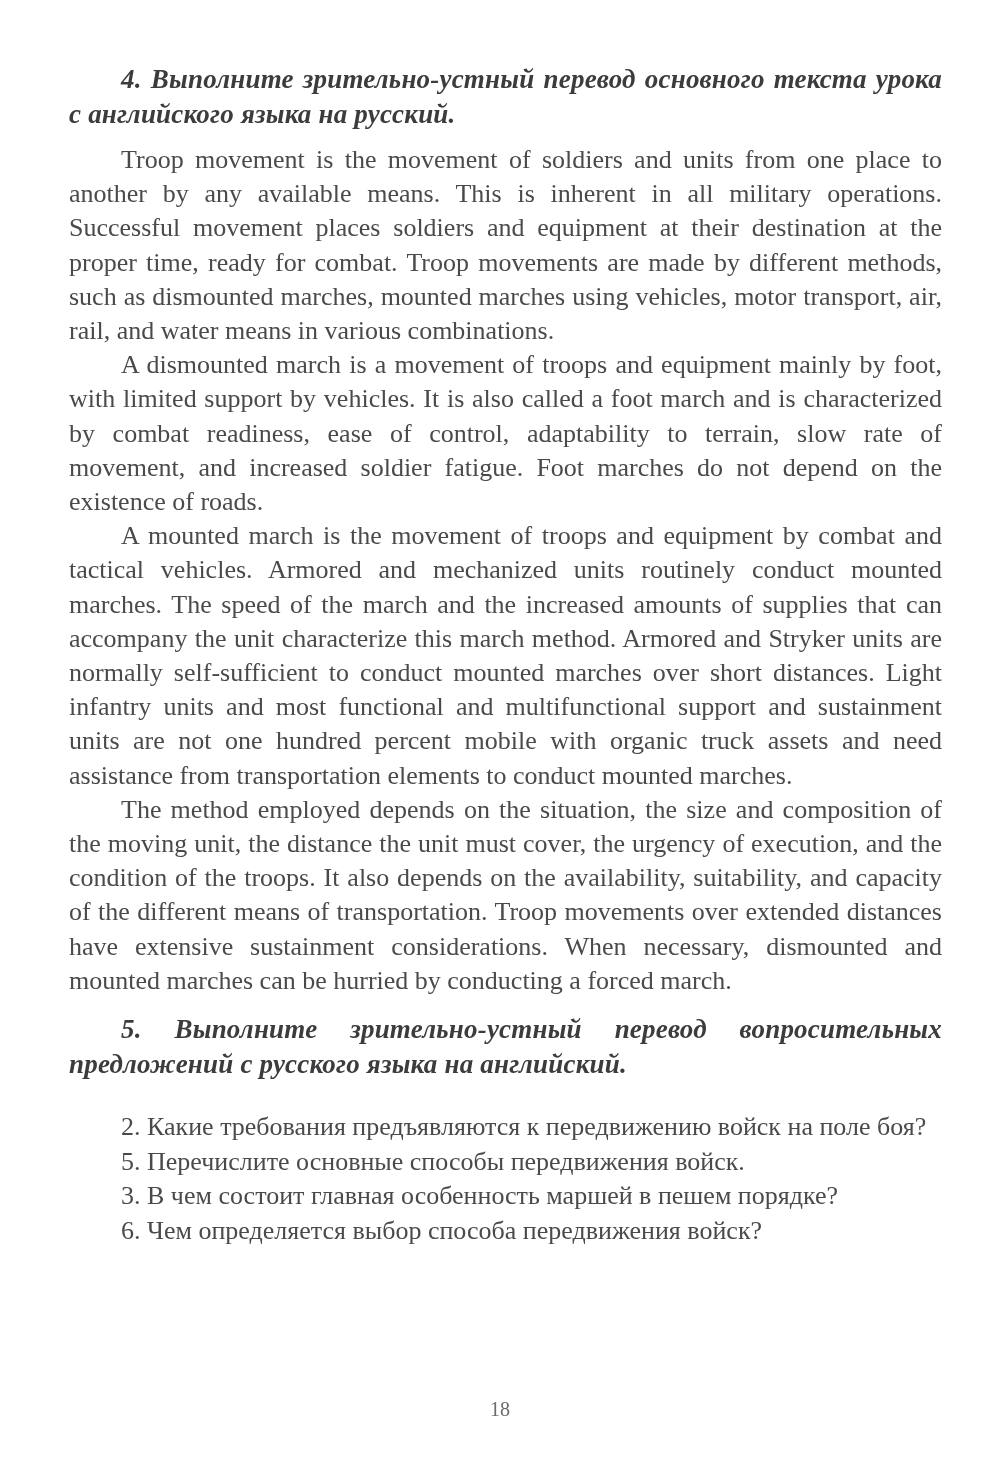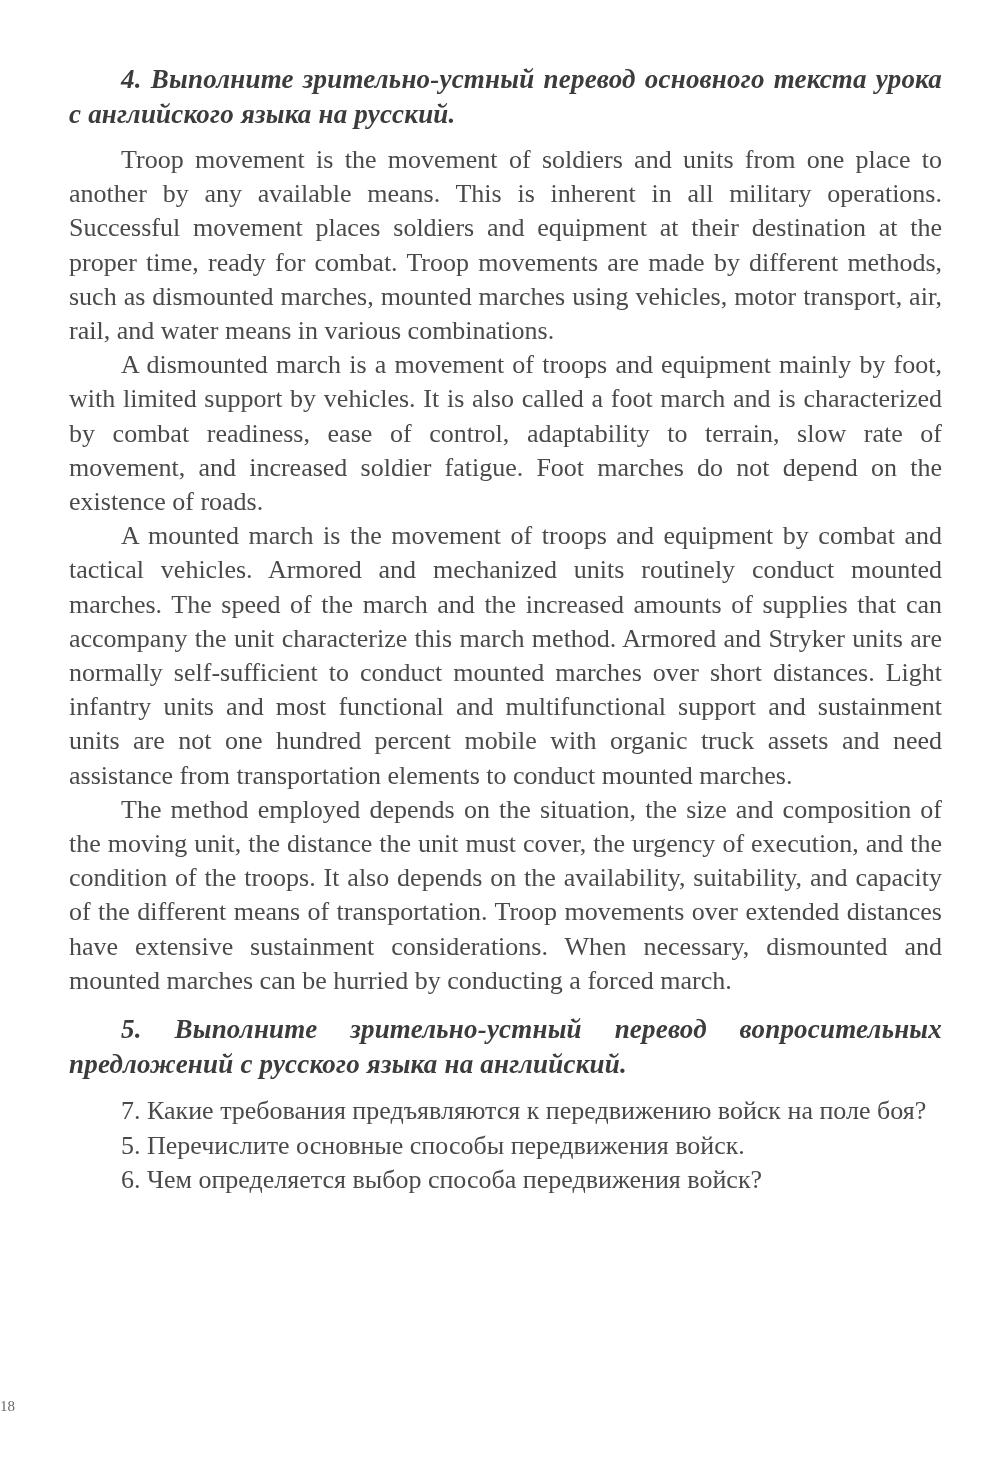--- a/index.html
+++ b/index.html
@@ -29,43 +29,44 @@
     }
     .para {
       font-size: 26px;
       line-height: 34.2px;
       text-align: justify;
       text-indent: 52px;
       margin: 0;
       hyphens: manual;
     }
     .t4-title { margin-bottom: 11px; }
-    .t5-title { margin-top: 14px; margin-bottom: 12px; }
+    .t5-title { margin-top: 14px; margin-bottom: 28px; }
     .q { font-size: 26px; line-height: 34.5px; text-align: justify; text-indent: 52px; margin: 0; }
     .page-number {
       position: absolute;
       top: 1398px; left: 0; width: 1000px;
-      text-align: left;
-      font-size: 15px;
+      text-align: center;
+      font-size: 20px;
       color: #6a6a6c;
     }
   </style>
 </head>
 <body>
 
 <div class="page">
   <section>
     <p class="task-title t4-title">4. Выполните зрительно-устный перевод основного текста урока с английского языка на русский.</p>
     <p class="para">Troop movement is the movement of soldiers and units from one place to another by any available means. This is inherent in all military operations. Successful movement places soldiers and equipment at their destination at the proper time, ready for combat. Troop movements are made by different methods, such as dismounted marches, mounted marches  using  vehicles, motor transport, air, rail, and water means in various combinations.</p>
     <p class="para">A dismounted march is a movement of troops and equipment mainly by foot, with limited support by vehicles. It is also called a foot march and is characterized by combat readiness, ease of control, adaptability to ter­rain, slow rate of movement, and increased soldier fatigue. Foot marches do not depend on the existence of roads.</p>
     <p class="para">A mounted march is the movement of troops and equipment by com­bat and tactical vehicles. Armored and mechanized units routinely con­duct mounted marches. The speed of the march and the increased amounts of supplies that can accompany the unit characterize this march method. Armored and Stryker units are normally self-sufficient to conduct mounted marches over short distances. Light infantry units and most func­tional and multifunctional support and sustainment units are not one hun­dred percent mobile with organic truck assets and need assistance from transportation elements to conduct mounted marches.</p>
     <p class="para">The method employed depends on the situation, the size and compo­sition of the moving unit, the distance the unit must cover, the urgency of execution, and the condition of the troops. It also depends on the availa­bility, suitability, and capacity of the different means of transportation. Troop movements over extended distances have extensive sustainment considerations. When necessary, dismounted and mounted marches can be hurried by conducting a forced march.</p>
   </section>
 
   <section>
     <p class="task-title t5-title">5. Выполните зрительно-устный перевод вопросительных предложений с русского языка на английский.</p>
-    <p class="q">7. Какие требования предъявляются к передвижению войск на поле боя?</p>
+    <p class="q">2. Какие требования предъявляются к передвижению войск на поле боя?</p>
     <p class="q">5. Перечислите основные способы передвижения войск.</p>
+    <p class="q">3. В чем состоит главная особенность маршей в пешем порядке?</p>
     <p class="q">6. Чем определяется выбор способа передвижения войск?</p>
   </section>
 </div>
 
 <div class="page-number">18</div>
 
 </body></html>

